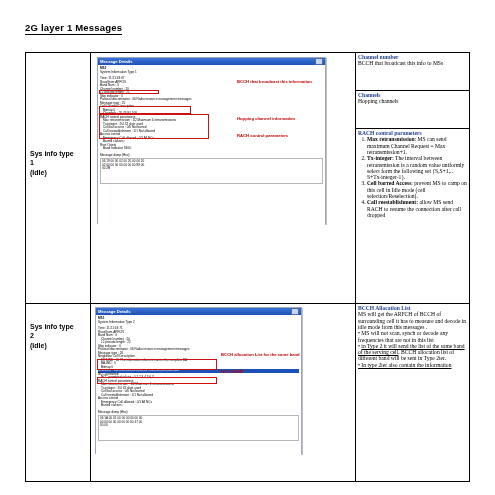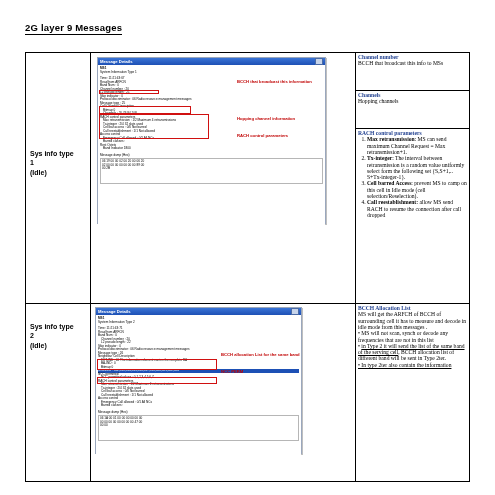--- a/index.html
+++ b/index.html
@@ -64,21 +64,21 @@
       font-family:"Liberation Serif",serif;}
   ol.rlist>li{margin:0 0 0 0;padding:0;}
   .u{text-decoration:underline;}
   .bld{font-weight:bold;}
 </style>
 </head>
 <body>
 
 <div class="page">
 
-  <div class="doc-title">2G layer 9 Messages</div>
+  <div class="doc-title">2G layer 1 Messages</div>
 
   <div class="tbl">
 
     <div class="row r1">
 
       <div class="cell c-label">
         <div class="lbl">Sys info type<br>1<br>(Idle)</div>
       </div>
 
       <div class="cell c-mid">

